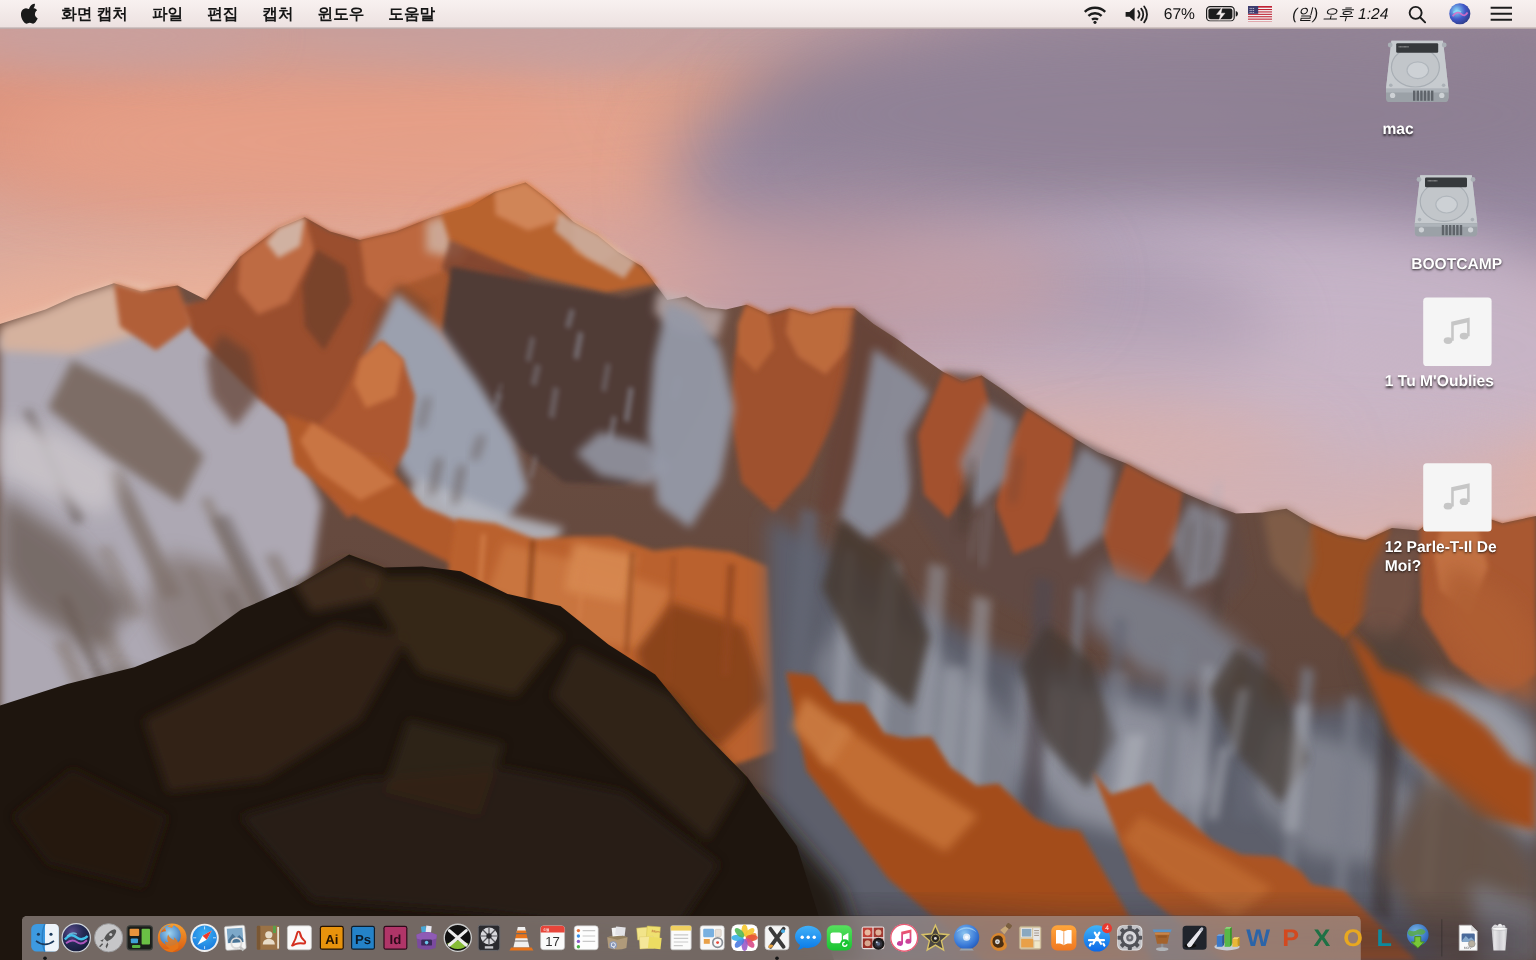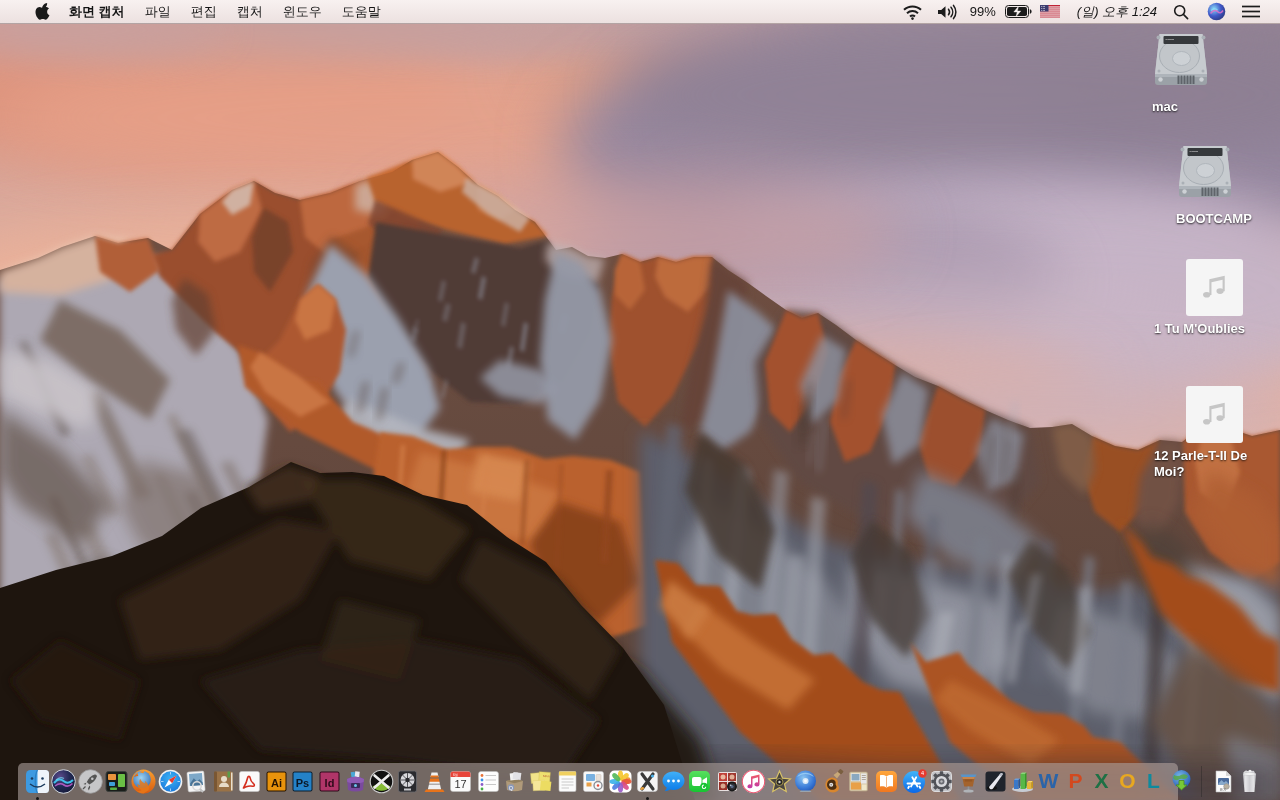--- a/index.html
+++ b/index.html
@@ -1,25 +1,25 @@
 <!DOCTYPE html>
 <html><head><meta charset="utf-8">
 <style>
   html,body{margin:0;padding:0;width:1280px;height:800px;overflow:hidden;background:#000;}
   body{font-family:"Liberation Sans",sans-serif;position:relative;}
   #wall{position:absolute;left:0;top:0;width:1280px;height:800px;}
   #menubar{position:absolute;left:0;top:0;width:1280px;height:23px;background:linear-gradient(#f8f1f0,#ece1e0);border-bottom:1px solid rgba(96,70,70,.45);z-index:20;display:flex;align-items:center;color:#151515;font-size:13px;}
   #menubar .l{display:flex;align-items:center;}
-  #menubar .itm{padding:0 10px;}
+  #menubar .itm{padding:0 10px;font-weight:bold;}
   #menubar .b{font-weight:bold;}
   #menubar .r{margin-left:auto;display:flex;align-items:center;font-size:13px;}
   .dicon{position:absolute;width:120px;text-align:left;z-index:5;}
   .dicon .lbl{color:#fff;font-size:13px;font-weight:bold;line-height:16px;text-shadow:0 1px 2px rgba(0,0,0,.8);margin-top:5px;}
   .musicbox{width:57px;height:57px;background:#f5f5f5;border-radius:3px;margin:0 auto;display:flex;align-items:center;justify-content:center;}
-  #dock{position:absolute;left:18px;top:763px;width:1116px;height:37px;background:rgba(178,166,162,.58);border-radius:5px 5px 0 0;backdrop-filter:blur(16px);-webkit-backdrop-filter:blur(16px);z-index:20;padding-left:44px;}
+  #dock{position:absolute;left:18px;top:763px;width:1116px;height:37px;background:rgba(178,166,162,.58);border-radius:5px 5px 0 0;backdrop-filter:blur(16px);-webkit-backdrop-filter:blur(16px);z-index:20;}
   .dk{position:absolute;top:6px;width:25px;height:25px;}
   .dot{position:absolute;top:33.5px;width:3px;height:3px;border-radius:50%;background:#151515;}
 </style></head>
 <body>
 
 <svg id="wall" viewBox="0 0 1280 800" preserveAspectRatio="none">
 <defs>
 <linearGradient id="sky" x1="0" y1="0" x2="0" y2="1">
   <stop offset="0" stop-color="#c6a0a6"></stop>
   <stop offset="0.14" stop-color="#d3a59c"></stop>
@@ -229,21 +229,21 @@
 <polygon points="120,600 200,560 280,520 340,530 300,600 220,650 140,660" fill="#33241a" opacity=".9"></polygon>
 <polygon points="300,480 360,480 420,500 470,530 430,580 350,560" fill="#3d2c17" opacity=".75"></polygon>
 <polygon points="200,680 300,650 420,640 520,660 600,720 560,780 400,760 260,750" fill="#2a1e14" opacity=".9"></polygon>
 <polygon points="480,540 560,580 620,650 590,700 520,640 460,580" fill="#39291c" opacity=".7"></polygon>
 <polygon points="245,486 288,466 320,476 310,500 260,510" fill="#452f1e" opacity=".8"></polygon>
 <polygon points="60,640 140,680 120,740 40,720 10,680" fill="#271c12" opacity=".8"></polygon>
 <polygon points="340,600 420,620 400,680 320,660" fill="#35261a" opacity=".7"></polygon>
 </g>
 </svg>
 <div id="menubar">
-  <div class="l" style="padding-left:26px;">
+  <div class="l" style="padding-left:8px;">
     <svg width="15" height="17" viewBox="0 0 15 17" style="margin:0 9px;">
         <path d="M10.8 4.1 c.9-1.1 1.5-2.6 1.3-4.1 c-1.3.1-2.8.9-3.7 2 c-.8 1-1.5 2.5-1.3 3.9 c1.4.1 2.8-.7 3.7-1.8 Z M12.1 8.9 c0-2.2 1.8-3.2 1.9-3.3 c-1-1.5-2.6-1.7-3.2-1.7 c-1.4-.1-2.6.8-3.3.8 c-.7 0-1.7-.8-2.8-.8 c-1.4 0-2.8.8-3.5 2.1 c-1.5 2.6-.4 6.5 1.1 8.6 c.7 1 1.6 2.2 2.7 2.1 c1.1 0 1.5-.7 2.8-.7 c1.3 0 1.7.7 2.8.7 c1.2 0 1.9-1 2.6-2.1 c.8-1.2 1.2-2.4 1.2-2.4 c0 0-2.3-.9-2.3-3.3 Z" fill="#1a1a1a"></path>
       </svg>
     <span class="itm b">화면 캡처</span>
     <span class="itm">파일</span>
     <span class="itm">편집</span>
     <span class="itm">캡처</span>
     <span class="itm">윈도우</span>
     <span class="itm">도움말</span>
   </div>
@@ -253,21 +253,21 @@
           <path d="M2 5.8 C4.3 3.6 7.2 2.4 10.5 2.4 C13.8 2.4 16.7 3.6 19 5.8"></path>
           <path d="M5 9.2 C6.5 7.8 8.4 7 10.5 7 C12.6 7 14.5 7.8 16 9.2"></path>
           <path d="M8 12.4 C8.7 11.8 9.6 11.5 10.5 11.5 C11.4 11.5 12.3 11.8 13 12.4"></path>
         </g>
         <circle cx="10.5" cy="14.6" r="1.3" fill="#1c1c1c"></circle>
       </svg>
     <svg width="23" height="16" viewBox="0 0 23 16" style="margin:0 6px;">
         <path d="M1 6 h3.2 l4.3-3.8 v11.6 L4.2 10 H1 Z" fill="#1c1c1c"></path>
         <path d="M11.5 5.2 a4.6 4.6 0 0 1 0 5.6 M14 3.2 a7.6 7.6 0 0 1 0 9.6 M16.5 1.4 a10.4 10.4 0 0 1 0 13.2" stroke="#1c1c1c" stroke-width="1.5" fill="none" stroke-linecap="round"></path>
       </svg>
-    <span style="margin:0 4px;">99%</span>
+    <span style="margin:0 4px;">67%</span>
     <svg width="27" height="13" viewBox="0 0 27 13" style="margin:0 5px;">
         <rect x="0.5" y="0.5" width="23" height="12" rx="3" fill="none" stroke="#1c1c1c"></rect>
         <rect x="2" y="2" width="20" height="9" rx="1.8" fill="#1c1c1c"></rect>
         <path d="M24.8 4.2 v4.6 c1.2-.3 1.8-1.1 1.8-2.3 s-.6-2-1.8-2.3 Z" fill="#1c1c1c"></path>
         <path d="M13.5 1.2 L8.8 7 h3.4 l-1.2 4.8 L15.8 6 h-3.4 Z" fill="#f6efee" stroke="#f6efee" stroke-width="0.4"></path>
       </svg>
     <svg width="20" height="13" viewBox="0 0 20 13" style="margin:0 11px 0 3px;">
         <rect width="20" height="13" fill="#c02234"></rect>
         <g fill="#f2f2f2">
           <rect y="1.4" width="20" height="1.1"></rect>
@@ -341,21 +341,21 @@
     </g>
   </svg>
   <div class="lbl">mac</div>
 </div>
 <div class="dicon" style="left:1176px;top:144px;">
   <svg width="58" height="58" viewBox="0 0 57 58">
       <use href="#hdd"></use>
     </svg>
   <div class="lbl">BOOTCAMP</div>
 </div>
-<div class="dicon" style="left:1154px;top:259px;">
+<div class="dicon" style="left:1154px;top:248px;">
   <div class="musicbox">
     <svg width="28" height="30" viewBox="0 0 30 32">
         <g fill="#c6c6c6">
           <path d="M10 6.5 L26.5 2.8 V19.5 h-2.3 V7.2 L12.3 9.8 V23.5 H10 Z"></path>
           <ellipse cx="7.2" cy="23.3" rx="3.9" ry="3"></ellipse>
           <ellipse cx="21.5" cy="19.3" rx="3.9" ry="3"></ellipse>
         </g>
       </svg>
   </div>
   <div class="lbl">1 Tu M'Oublies</div>

